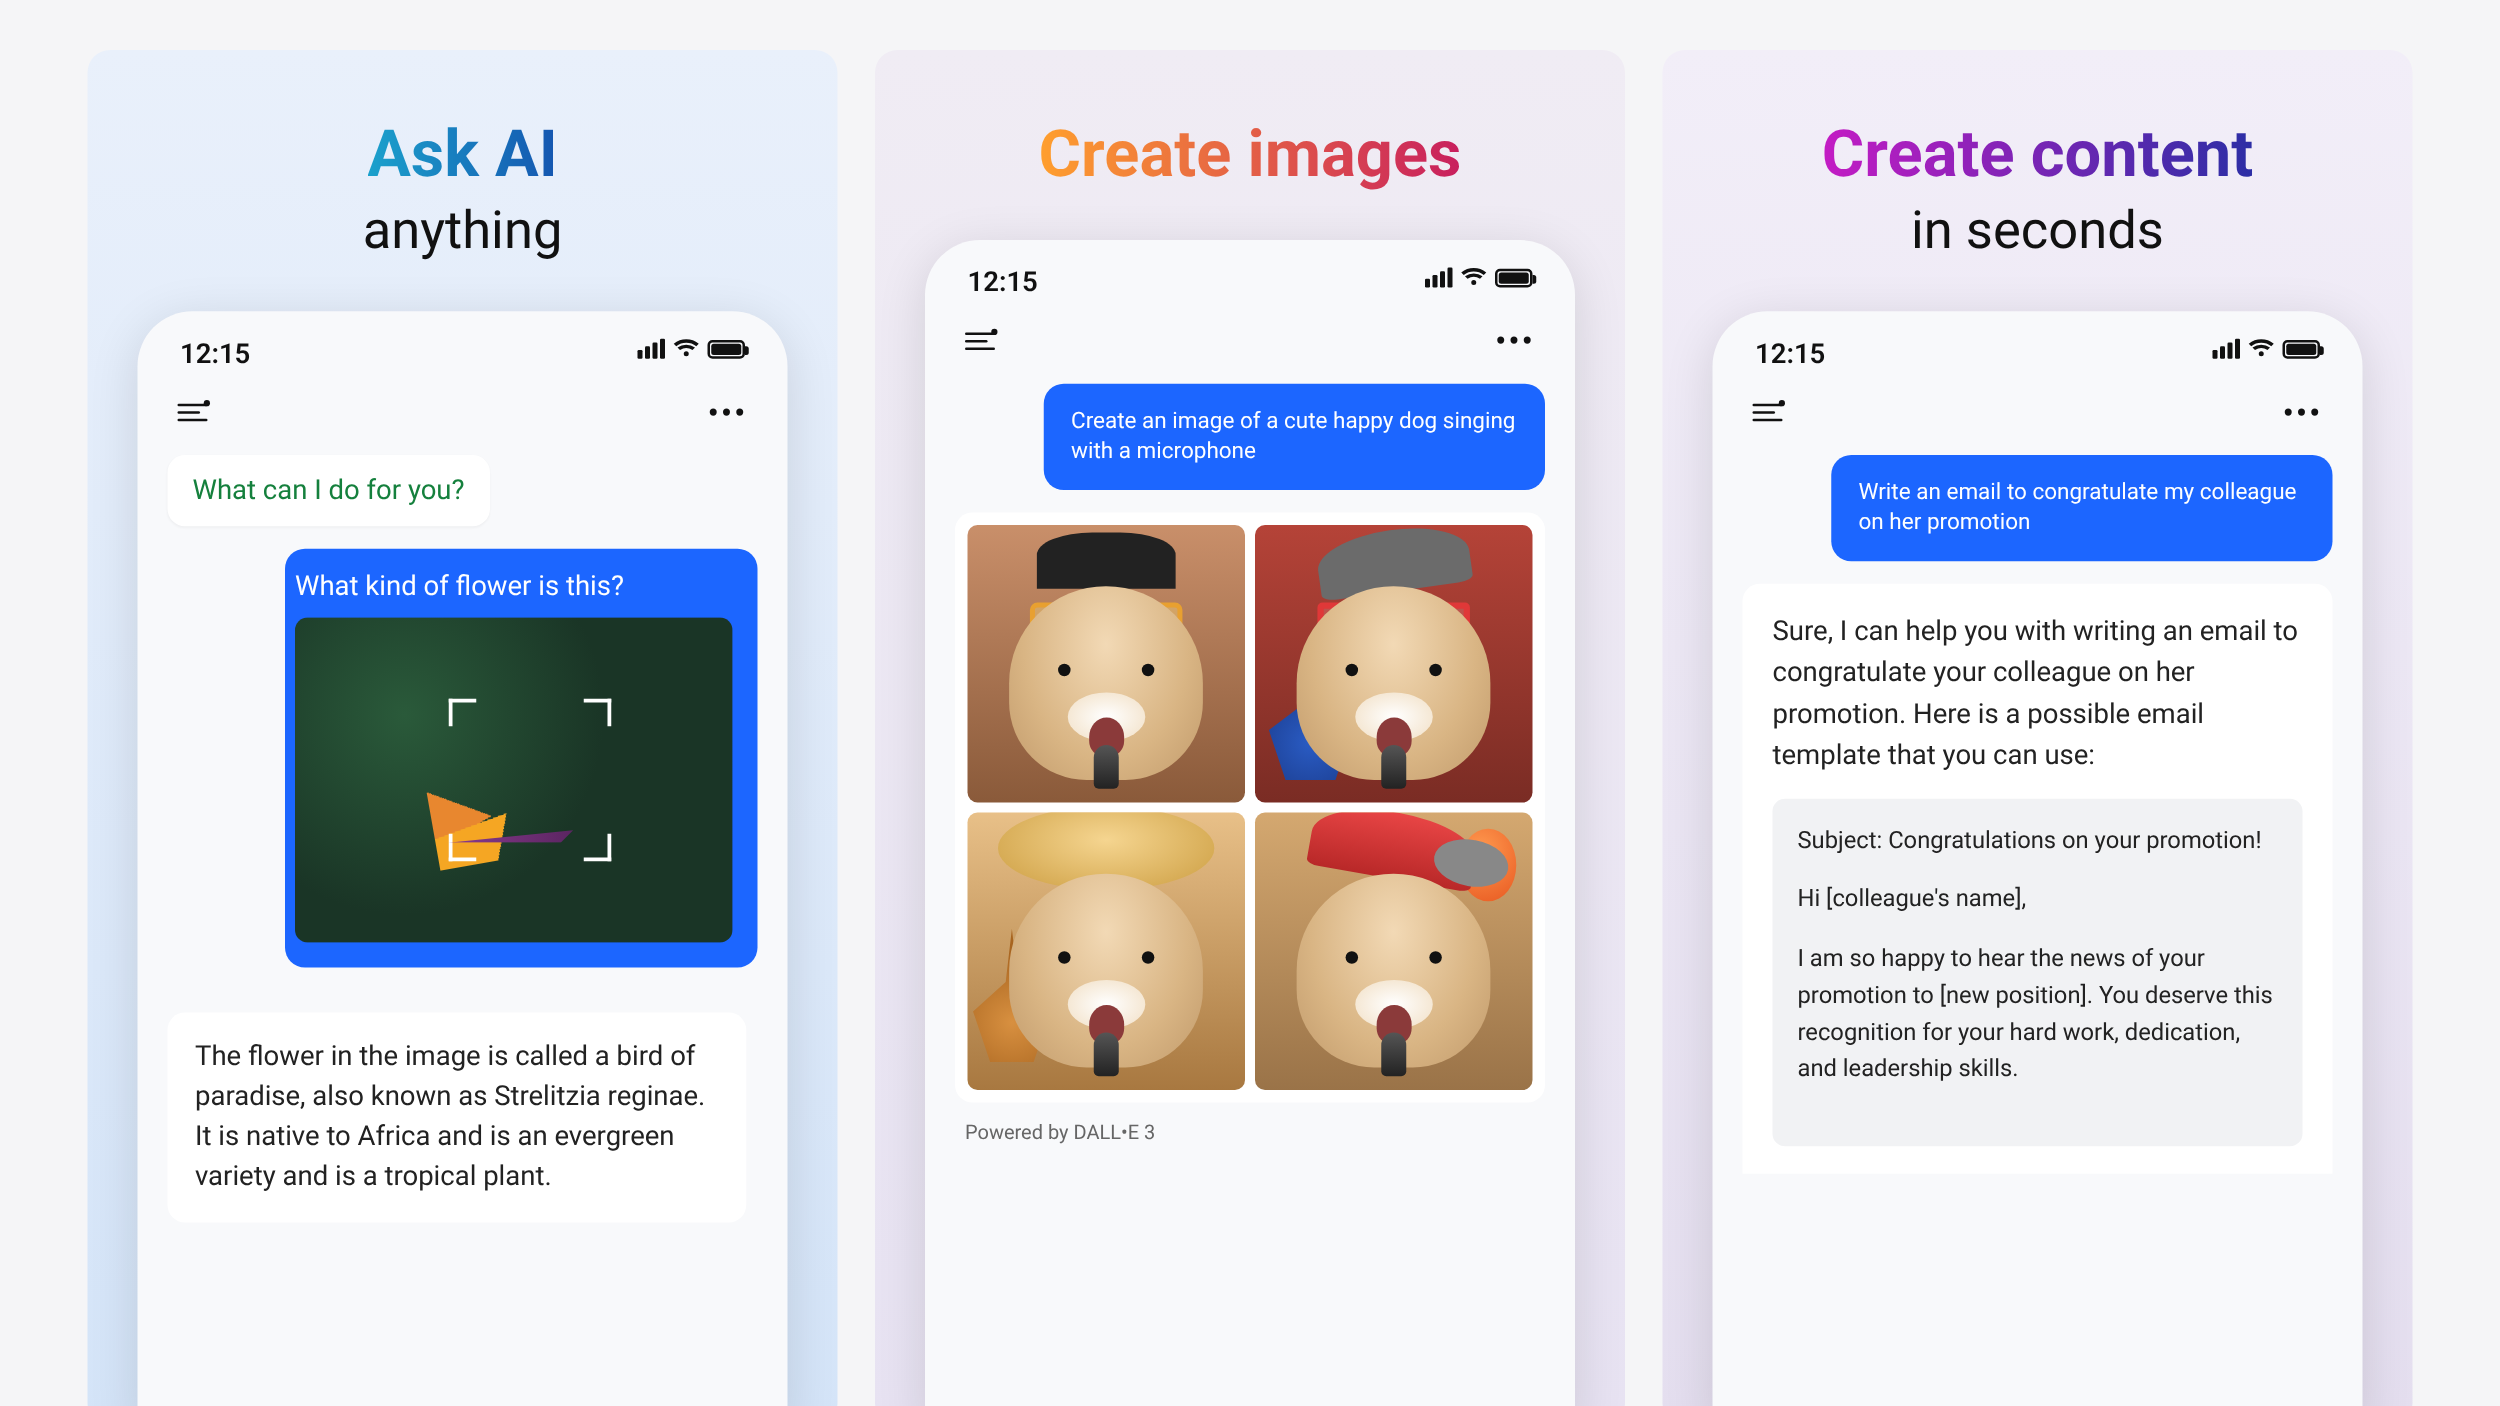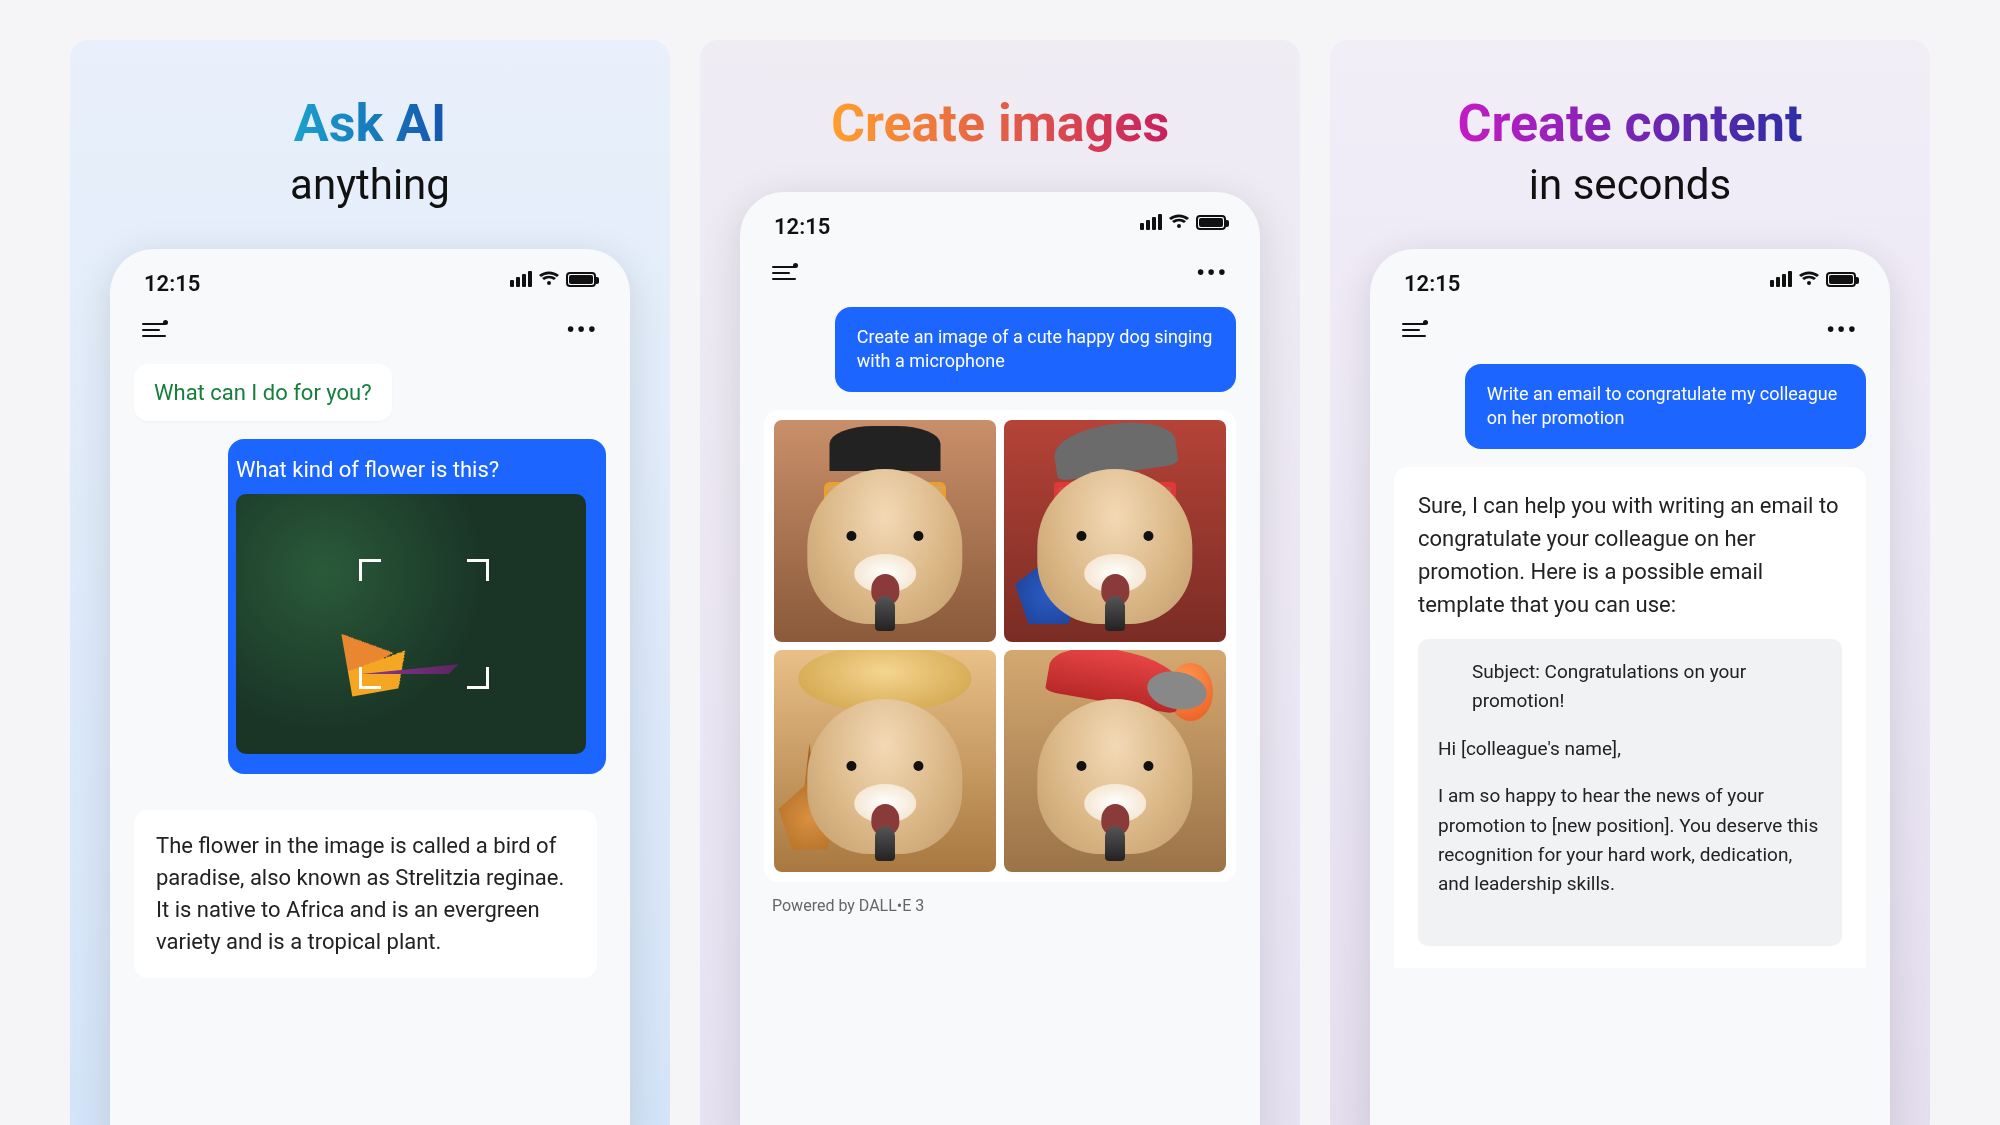--- a/index.html
+++ b/index.html
@@ -134,21 +134,21 @@
   .gi3 .glasses::before,.gi3 .glasses::after{content:"";position:absolute;top:0;width:42%;height:100%;border:4px solid #e878b8;border-radius:50%;background:rgba(255,180,220,0.5);}
   .gi3 .glasses::before{left:0;} .gi3 .glasses::after{right:0;}
   .gi3 .guitar{position:absolute;left:2%;bottom:10%;width:28%;height:48%;background:radial-gradient(circle at 50% 70%,#d89040 0%,#a86520 70%);clip-path:polygon(50% 0,58% 40%,100% 62%,78% 100%,22% 100%,0 62%,42% 40%);}
   .gi4{background:linear-gradient(180deg,#d4a870 0%,#9a7348 100%);}
   .gi4 .hat{position:absolute;left:50%;top:0%;transform:translateX(-50%) rotate(10deg);width:60%;height:24%;background:linear-gradient(#e84545,#b82828);border-radius:50% 50% 8% 8%;}
   .gi4 .hat::before{content:"";position:absolute;right:-20%;top:20%;width:45%;height:70%;background:#888;border-radius:50%;}
   .gi4 .balloon{position:absolute;right:6%;top:6%;width:20%;height:26%;background:radial-gradient(circle at 35% 30%,#ff9a50,#e85820);border-radius:50%;}
   .powered { font-size:16px; color:#666; padding:4px 2px 8px 8px;}
   .ai-intro { background:#fff; border-radius:14px 14px 0 0; padding:22px 24px; font-size:22px; color:#222; line-height:1.5; align-self:stretch;}
   .email-box { background:#f1f2f4; border-radius:10px; margin-top:18px; padding:18px 20px; font-size:19px; color:#222; line-height:1.55;}
-  .email-box .subj{margin-bottom:18px;margin-left:34px;}
+  .email-box .subj{margin-bottom:18px;}
   .email-box .greet{margin-bottom:18px;}
   .email-box .fade{color:#aaa;}
   .chat-area{display:flex;flex-direction:column;flex:1;padding-top:6px;}
 </style>
 </head>
 <body>
 
 <div class="panel panel-1">
   <div class="headline"><span class="grad1">Ask AI</span></div>
   <div class="subhead">anything</div>

